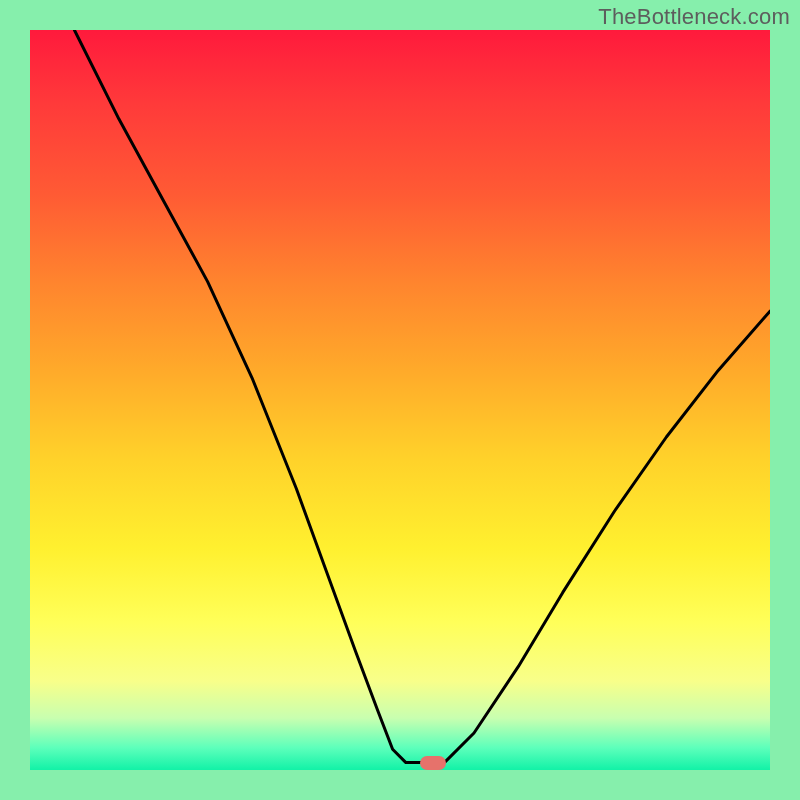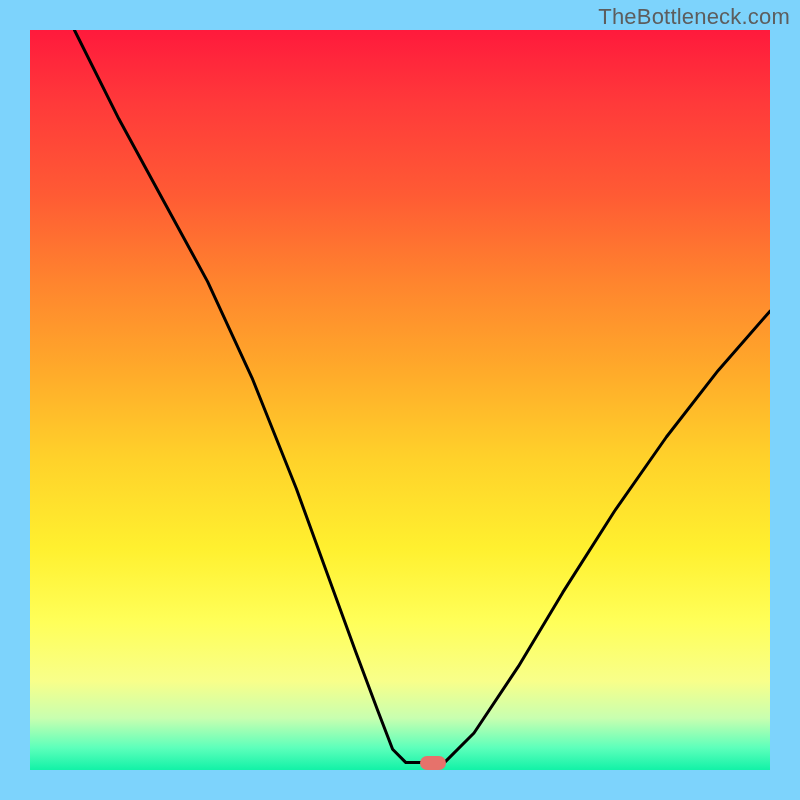--- a/index.html
+++ b/index.html
@@ -8,21 +8,21 @@
     width: 800px;
     height: 800px;
     background: #000;
     overflow: hidden;
     font-family: Arial, Helvetica, sans-serif;
   }
   .frame {
     position: relative;
     width: 800px;
     height: 800px;
-    background: #7dd3fc;
+    background: #86efac;
   }
   .watermark {
     position: absolute;
     top: 4px;
     right: 10px;
     color: #5d5d5d;
     font-size: 22px;
     letter-spacing: 0.2px;
     z-index: 10;
   }

